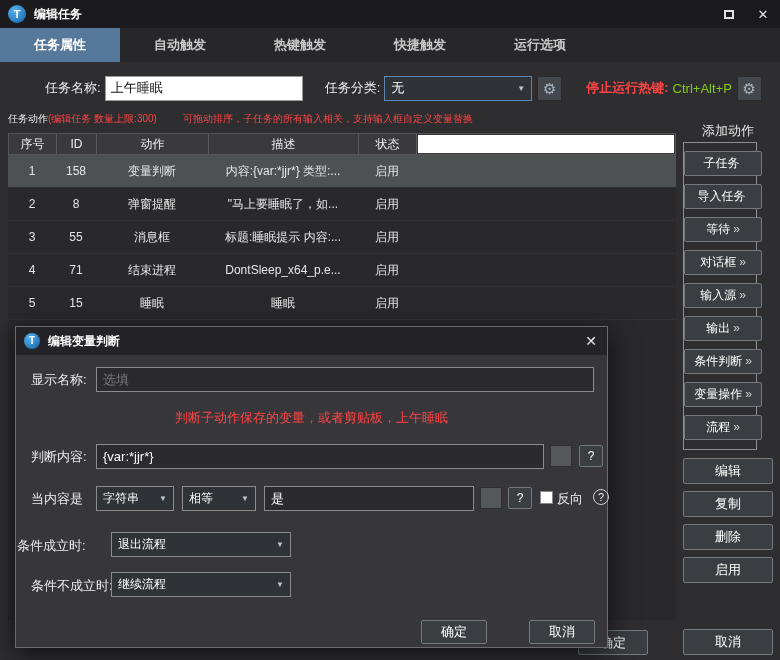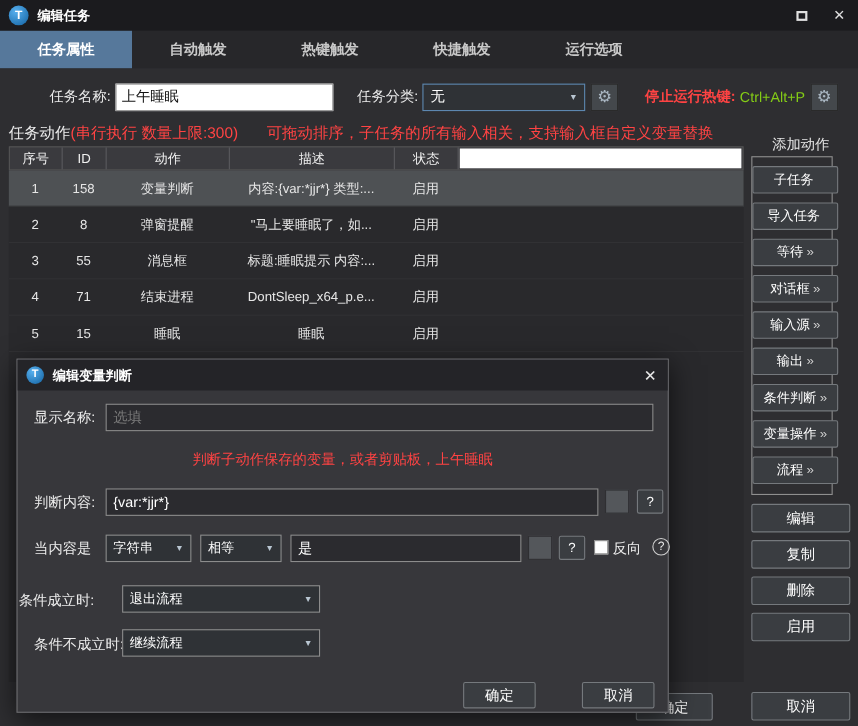--- a/index.html
+++ b/index.html
@@ -26,21 +26,21 @@
   .name-input { width:198px; height:25px; margin-left:4px; border:1px solid #9a9a9a; background:#fff; color:#111; font-size:13px; padding:0 5px; font-family:inherit; }
   .cat-lbl { margin-left:22px; }
   .combo { height:25px; background:#2f3236; border:1px solid #5d87b0; color:#fff; font-size:13px; display:flex; align-items:center; justify-content:space-between; padding:0 6px; }
   .cat-combo { width:148px; margin-left:4px; }
   .arrow { font-size:8px; color:#b9c6d2; margin-left:6px; }
   .gear-btn { width:25px; height:25px; margin-left:5px; background:#44484c; border:1px solid #2a2a2a; color:#a9b6c2; font-size:15px; line-height:23px; text-align:center; }
   .hotkey-lbl { margin-left:24px; color:#ff4343; font-size:13px; font-weight:bold; }
   .hotkey-val { color:#84cc16; font-size:13px; margin-left:4px; }
 
   
-  .note-row { position:absolute; top:112px; left:8px; display:flex; font-size:14px; white-space:nowrap;justify-content:flex-end; }
+  .note-row { position:absolute; top:112px; left:8px; display:flex; font-size:10px; white-space:nowrap;justify-content:flex-end; }
   .note-white { color:#ececec; }
   .note-red { color:#ff4343; }
   .note-hint { margin-left:26px; }
 
   
   .action-table { position:absolute; left:8px; top:133px; width:668px; height:487px; background:#29292c; font-size:12px; }
   .thead { display:flex; height:22px; background:#3a3a3e; border:1px solid #555; align-items:stretch; }
   .th { color:#f0f0f0; text-align:center; border-right:1px solid #5a5a5e; line-height:20px; }
   .c0 { width:48px; } .c1 { width:40px; } .c2 { width:112px; } .c3 { width:150px; } .c4 { width:58px; }
   .th-search { flex:1; padding:1px; }
@@ -113,21 +113,21 @@
       <span class="arrow">▼</span>
     </div>
     <button class="gear-btn"><span>⚙</span></button>
     <span class="hotkey-lbl">停止运行热键:</span>
     <span class="hotkey-val">Ctrl+Alt+P</span>
     <button class="gear-btn"><span>⚙</span></button>
   </div>
 
   <div class="note-row">
     <span class="note-white">任务动作</span>
-    <span class="note-red">(串行执行 数量上限:300)</span>
+    <span class="note-red">(编辑任务 数量上限:300)</span>
     <span class="note-red note-hint">可拖动排序，子任务的所有输入相关，支持输入框自定义变量替换</span>
   </div>
 
   <div class="action-table">
     <div class="thead">
       <span class="th c0">序号</span>
       <span class="th c1">ID</span>
       <span class="th c2">动作</span>
       <span class="th c3">描述</span>
       <span class="th c4">状态</span>

